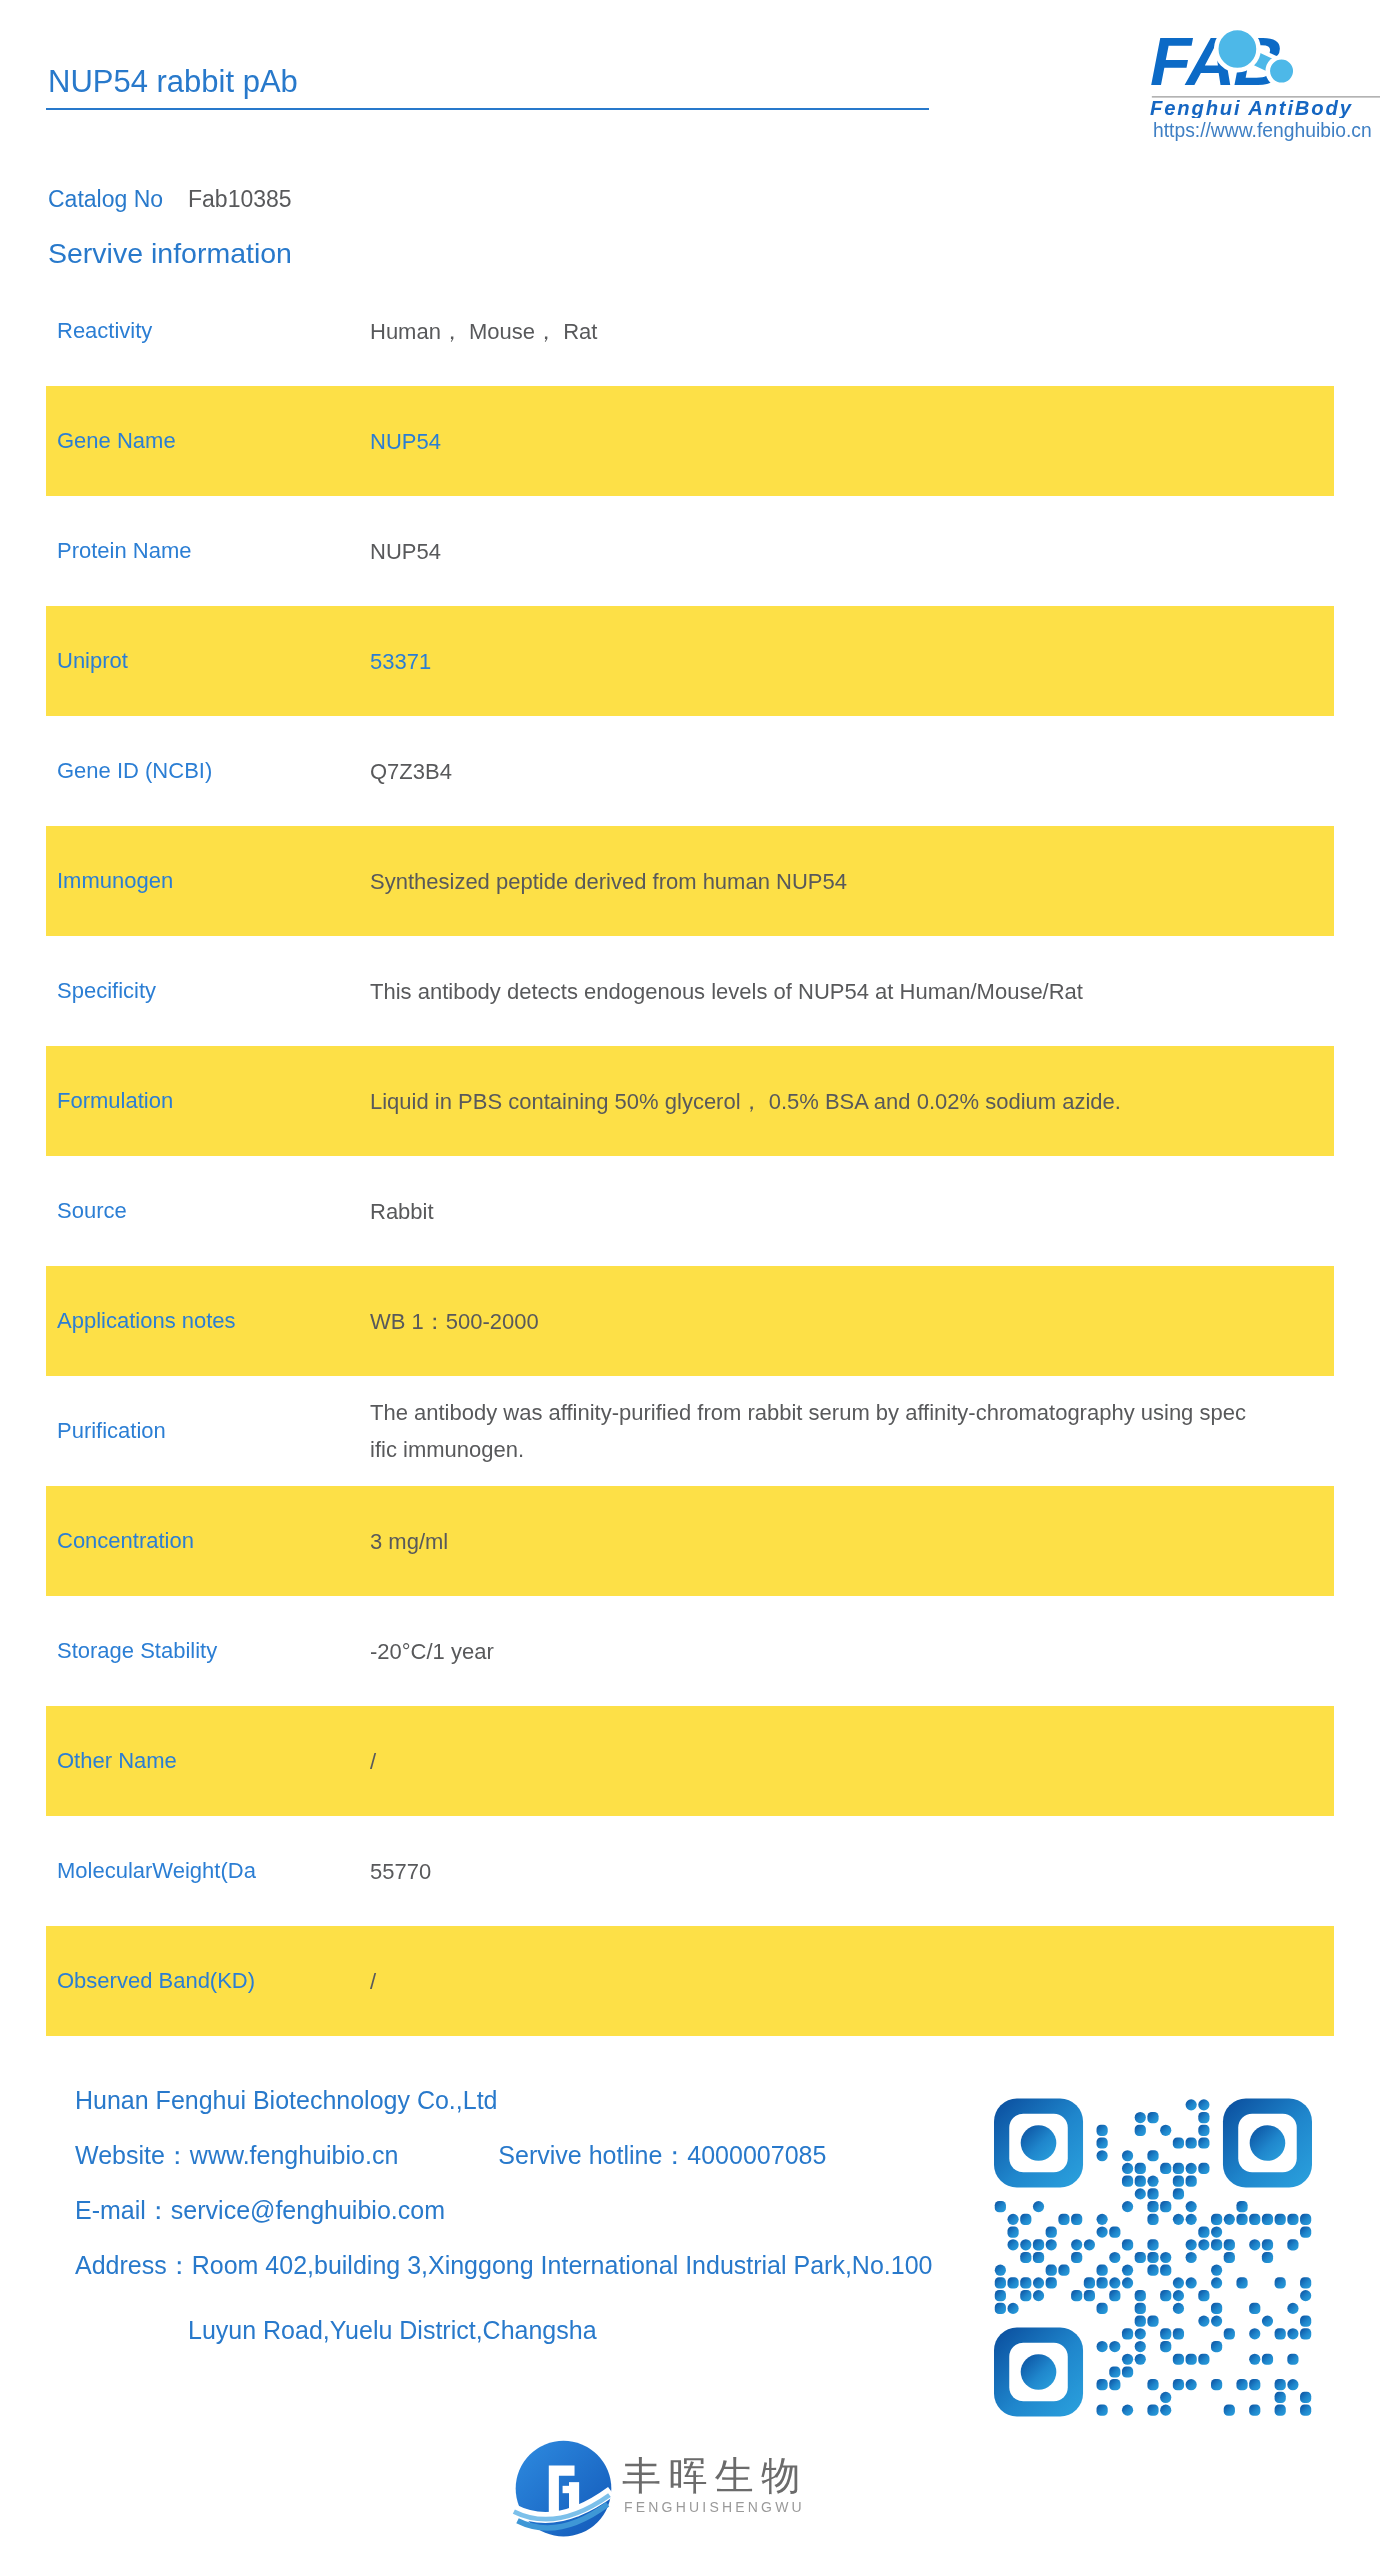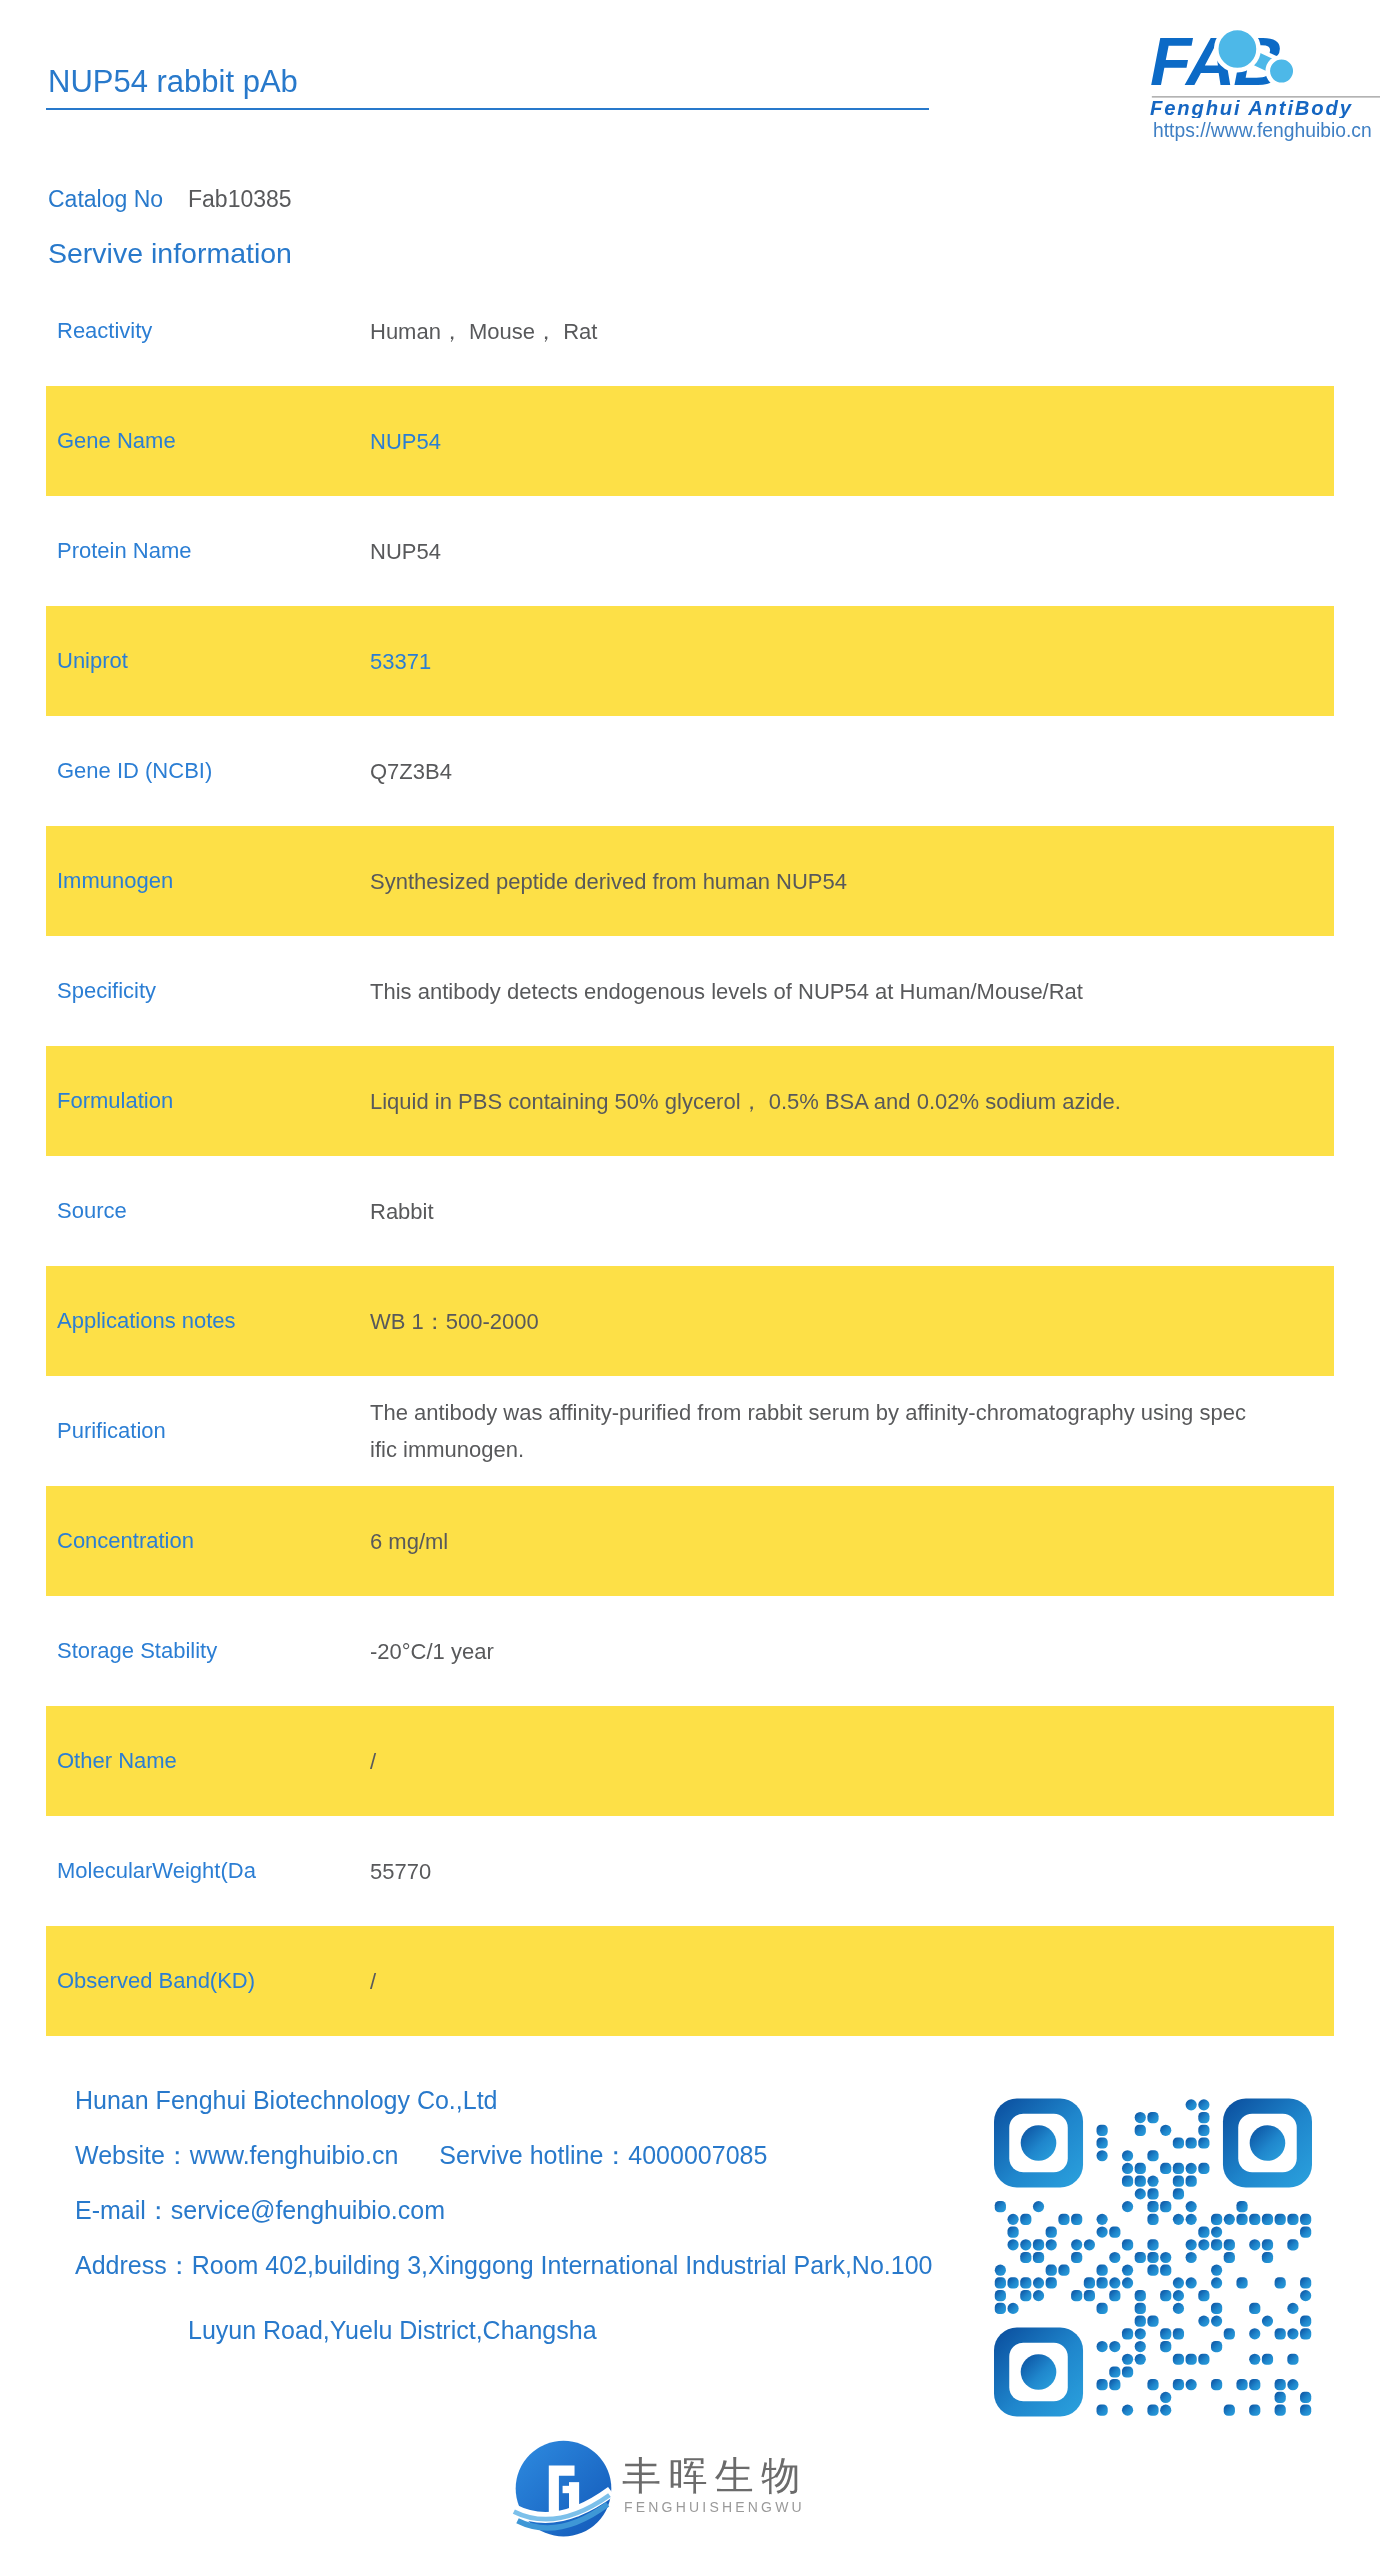--- a/index.html
+++ b/index.html
@@ -53,21 +53,21 @@
     white-space:pre-line;
   }
   .tvalue.blue{color:#2B7ED4;}
   
   .f-line{
     position:absolute;left:75px;
     font-size:25px;line-height:31px;color:#2879CB;white-space:nowrap;
   }
   .f-company{top:2085px;}
   .f-website{top:2140px;}
-  .f-hotline{margin-left:41px;}
+  .f-hotline{margin-left:100px;}
   .f-email{top:2195px;}
   .f-address{top:2250px;}
   .f-address2{top:2315px;left:188px;}
   
   .qr{position:absolute;left:994px;top:2098px;width:318px;height:319px;}
   
   .brand-mark{position:absolute;left:512px;top:2438px;width:103px;height:103px;}
   .brand-cn{
     position:absolute;left:622px;top:2449px;
     font-size:39px;letter-spacing:7.4px;color:#6B6B6B;white-space:nowrap;
@@ -146,21 +146,21 @@
         <div class="tlabel">Applications notes</div>
         <div class="tvalue">WB 1：500-2000</div>
       </div>
       <div class="trow">
         <div class="tlabel">Purification</div>
         <div class="tvalue">The antibody was affinity-purified from rabbit serum by affinity-chromatography using spec
 ific immunogen.</div>
       </div>
       <div class="trow shaded">
         <div class="tlabel">Concentration</div>
-        <div class="tvalue">6 mg/ml</div>
+        <div class="tvalue">3 mg/ml</div>
       </div>
       <div class="trow">
         <div class="tlabel">Storage Stability</div>
         <div class="tvalue">-20°C/1 year</div>
       </div>
       <div class="trow shaded">
         <div class="tlabel">Other Name</div>
         <div class="tvalue">/</div>
       </div>
       <div class="trow">

